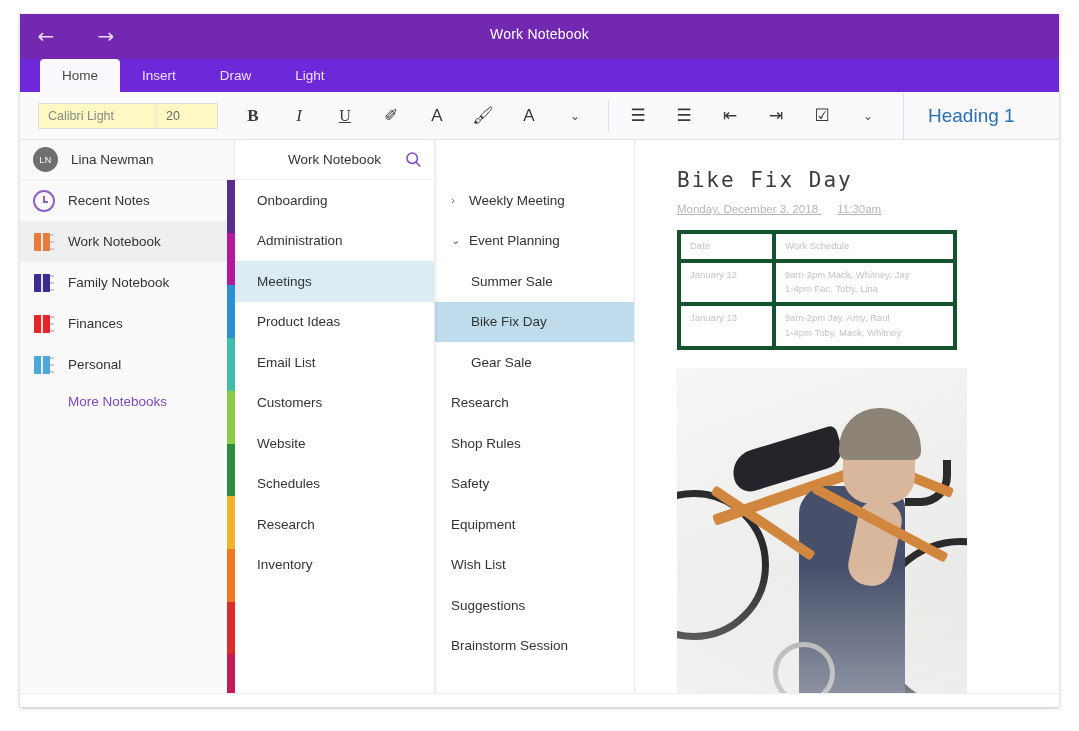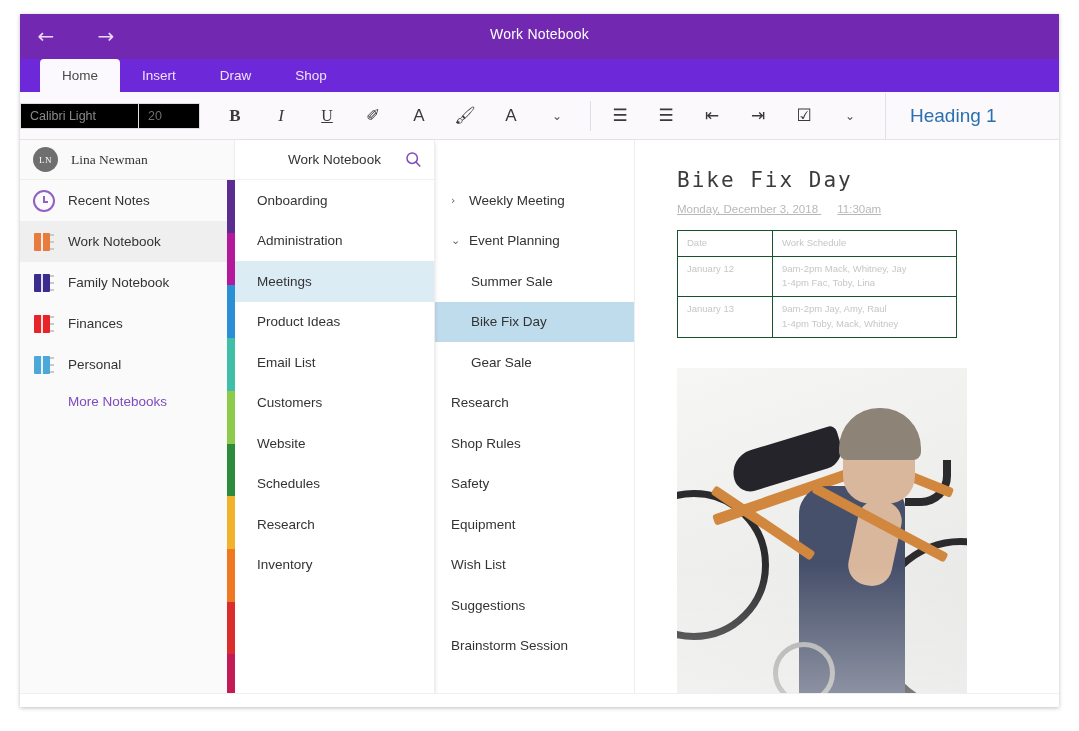--- a/index.html
+++ b/index.html
@@ -61,23 +61,24 @@
 
   
   .ribbon {
     position: relative;
     height: 48px;
     background: #fbf9fb;
     border-bottom: 1px solid #e6e2e8;
     display: flex; align-items: center;
   }
   .fontbox {
+    margin-left: 18px;
     display: flex;
     height: 26px;
-    background: #000000;
+    background: #fef9c3;
     border: 1px solid #dedbe2;
   }
   .font-name {
     width: 118px;
     display: flex; align-items: center; padding-left: 9px;
     font-size: 12.5px; color: #8a8a8a;
     border-right: 1px solid #e4e1e8;
   }
   .font-size {
     width: 60px;
@@ -123,21 +124,20 @@
     width: 215px;
     background: #fbfafb;
     border-right: 1px solid #ececec;
     padding-top: 0;
   }
   .account {
     height: 40px;
     display: flex; align-items: center;
     padding-left: 13px;
     border-bottom: 1px solid #eeeeee;
-    font-family: Liberation Serif, serif;
   }
   .avatar {
     width: 25px; height: 25px; border-radius: 50%;
     background: #6f6f6f; color: #fff;
     font-size: 9px; display: flex; align-items: center; justify-content: center;
     letter-spacing: .5px;
   }
   .account-name { margin-left: 13px; font-size: 13.5px; color: #333; }
 
   .rail-item {
@@ -250,21 +250,21 @@
     font-size: 11.5px; color: #b8b8b8; text-decoration: underline;
   }
   .note-date .time { margin-left: 16px; }
 
   .note-table {
     margin-top: 15px;
     width: 280px;
     border-collapse: collapse;
   }
   .note-table td {
-    border: 1px solid #14532d;
+    border: 4px solid #14532d;
     padding: 5px 9px;
     font-size: 9.5px;
     color: #c6c6c6;
     vertical-align: top;
     line-height: 1.55;
   }
   .note-table td.col-date { width: 95px; }
 
   
   .photo {
@@ -342,21 +342,21 @@
       <div class="nav-arrow">→</div>
     </div>
     <div class="app-title">Work Notebook</div>
   </div>
 
   <div class="tabstrip">
     <div class="tabs" id="tabs-host">
         <div class="tab active">Home</div>
         <div class="tab">Insert</div>
         <div class="tab">Draw</div>
-        <div class="tab">Shop</div>
+        <div class="tab">Light</div>
       </div>
   </div>
 
   <div class="ribbon">
     <div class="fontbox">
       <div class="font-name">Calibri Light</div>
       <div class="font-size">20</div>
     </div>
     <div class="rgroup g1" id="format-host">
         <div class="ricon bold">B</div>

